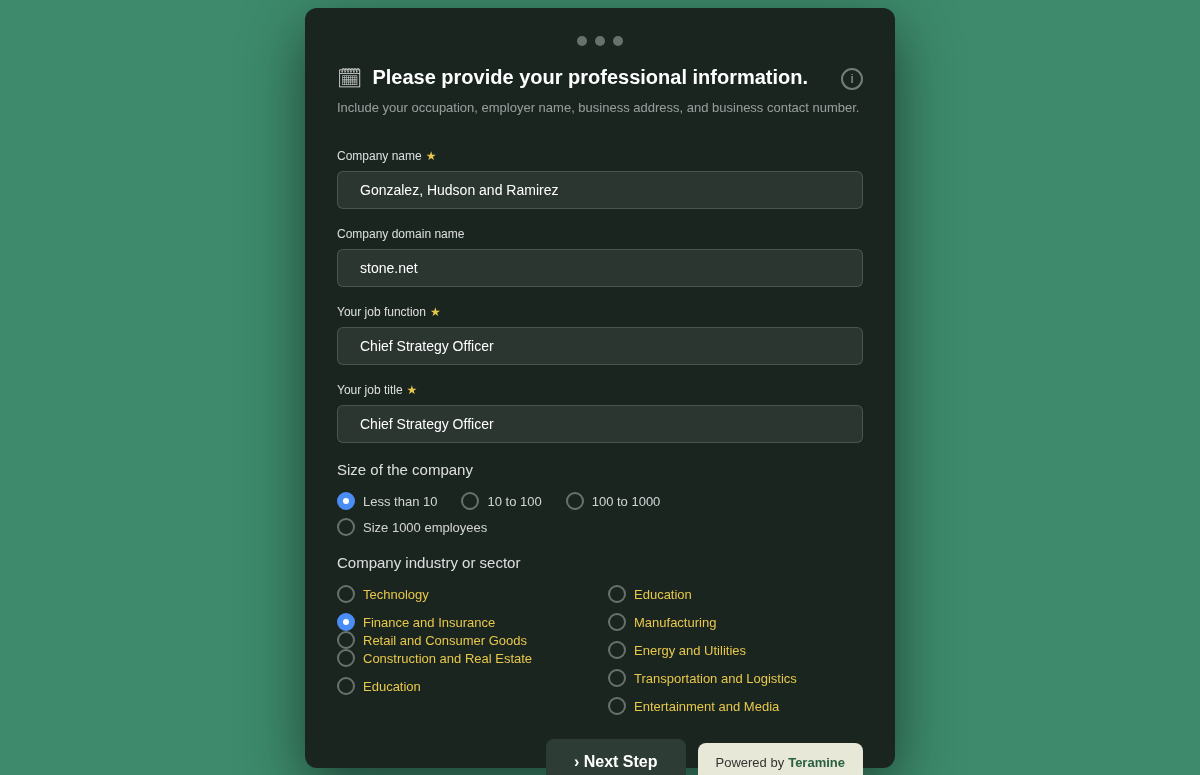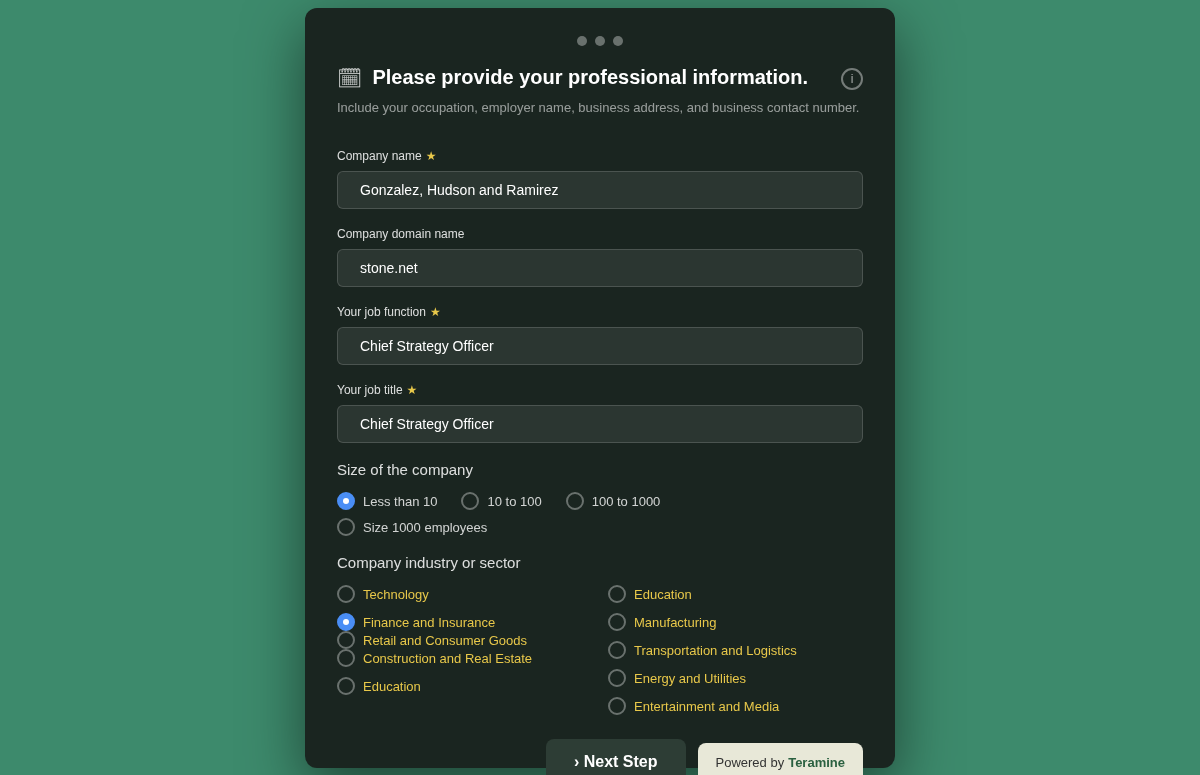--- a/index.html
+++ b/index.html
@@ -333,25 +333,25 @@
       <div class="radio-item" style="margin-bottom:10px">
         <div class="radio-circle"></div>
         <span class="radio-label yellow">Education</span>
       </div>
       <div class="radio-item" style="margin-bottom:10px">
         <div class="radio-circle"></div>
         <span class="radio-label yellow">Manufacturing</span>
       </div>
       <div class="radio-item" style="margin-bottom:10px">
         <div class="radio-circle"></div>
+        <span class="radio-label yellow">Energy and Utilities</span>
+      </div>
+      <div class="radio-item" style="margin-bottom:10px">
+        <div class="radio-circle"></div>
         <span class="radio-label yellow">Transportation and Logistics</span>
-      </div>
-      <div class="radio-item" style="margin-bottom:10px">
-        <div class="radio-circle"></div>
-        <span class="radio-label yellow">Energy and Utilities</span>
       </div>
       <div class="radio-item">
         <div class="radio-circle"></div>
         <span class="radio-label yellow">Entertainment and Media</span>
       </div>
     </div>
   </div>
 
   <div class="bottom-bar">
     <button class="next-step-btn">

